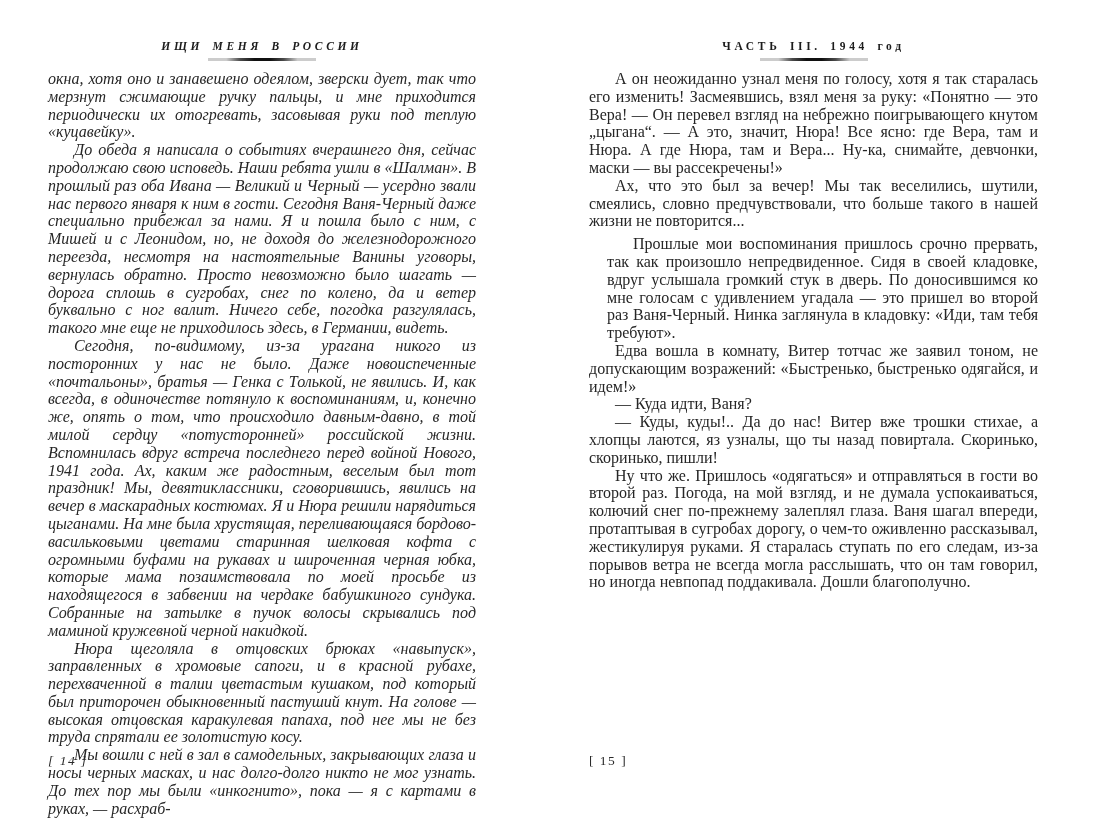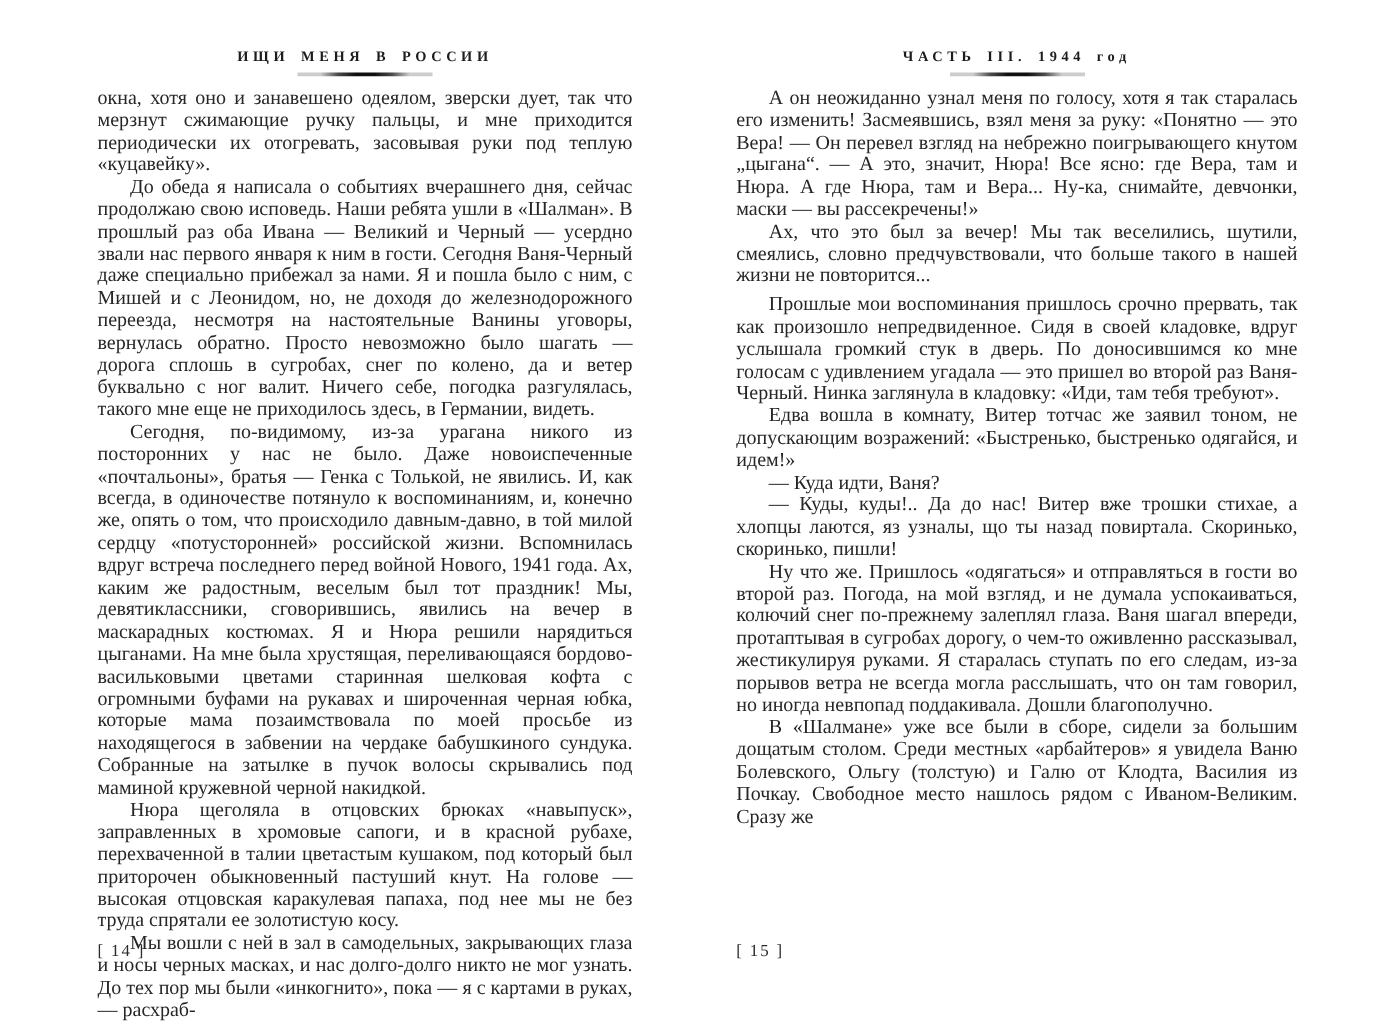--- a/index.html
+++ b/index.html
@@ -18,21 +18,21 @@
     position: relative;
     width: 1100px;
     height: 825px;
     background: #ffffff;
   }
   .page {
     position: absolute;
     top: 0;
     height: 825px;
   }
-  .page-left  { left: 78px;  width: 428px; }
+  .page-left  { left: 48px;  width: 428px; font-style: italic; }
   .page-right { left: 589px; width: 449px; }
 
   .running-head {
     padding-top: 40px;
     text-align: center;
   }
   .head-title {
     font-size: 11.5px;
     font-weight: 700;
     letter-spacing: 0.32em;
@@ -62,21 +62,21 @@
     margin: 0;
     padding: 0;
     text-indent: 26px;
   }
   .para.noindent { text-indent: 0; }
   .para.date {
     font-style: italic;
     text-align: left;
   }
   .para.date-first { margin-top: 10px; }
-  .para.after-date { margin-top: 5px; }
+  .para.after-date { margin-top: 5px; margin-left: 18px; }
 
   .folio {
     position: absolute;
     top: 753px;
     left: 0;
     width: 100%;
     text-align: left;
     font-size: 13.5px;
     letter-spacing: 1.5px;
     color: #2a2a2a;
@@ -108,18 +108,17 @@
       <div class="ornament"></div>
     </header>
     <div class="page-body" id="right-body">
         <p class="para">А он неожиданно узнал меня по голосу, хотя я так старалась его изменить! Засмеявшись, взял меня за руку: «Понятно — это Вера! — Он перевел взгляд на небрежно поигрывающего кнутом „цыгана“. — А это, значит, Нюра! Все ясно: где Вера, там и Нюра. А где Нюра, там и Вера... Ну-ка, снимайте, девчонки, маски — вы рассекречены!»</p>
         <p class="para">Ах, что это был за вечер! Мы так веселились, шутили, смеялись, словно предчувствовали, что больше такого в нашей жизни не повторится...</p>
         <p class="para after-date">Прошлые мои воспоминания пришлось срочно прервать, так как произошло непредвиденное. Сидя в своей кладовке, вдруг услышала громкий стук в дверь. По доносившимся ко мне голосам с удивлением угадала — это пришел во второй раз Ваня-Черный. Нинка заглянула в кладовку: «Иди, там тебя требуют».</p>
         <p class="para">Едва вошла в комнату, Витер тотчас же заявил тоном, не допускающим возражений: «Быстренько, быстренько одягайся, и идем!»</p>
         <p class="para">— Куда идти, Ваня?</p>
         <p class="para">— Куды, куды!.. Да до нас! Витер вже трошки стихае, а хлопцы лаются, яз узналы, що ты назад повиртала. Скоринько, скоринько, пишли!</p>
         <p class="para">Ну что же. Пришлось «одягаться» и отправляться в гости во второй раз. Погода, на мой взгляд, и не думала успокаиваться, колючий снег по-прежнему залеплял глаза. Ваня шагал впереди, протаптывая в сугробах дорогу, о чем-то оживленно рассказывал, жестикулируя руками. Я старалась ступать по его следам, из-за порывов ветра не всегда могла расслышать, что он там говорил, но иногда невпопад поддакивала. Дошли благополучно.</p>
-        <p class="para">В «Шалмане» уже все были в сборе, сидели за большим дощатым столом. Среди местных «арбайтеров» я увидела Ваню Болевского, Ольгу (толстую) и Галю от Клодта, Василия из Почкау. Свободное место нашлось рядом с Иваном-Великим. Сразу же</p>
       </div>
     <footer class="folio">[ 15 ]</footer>
   </section>
 
 </div>
 
 </body></html>

